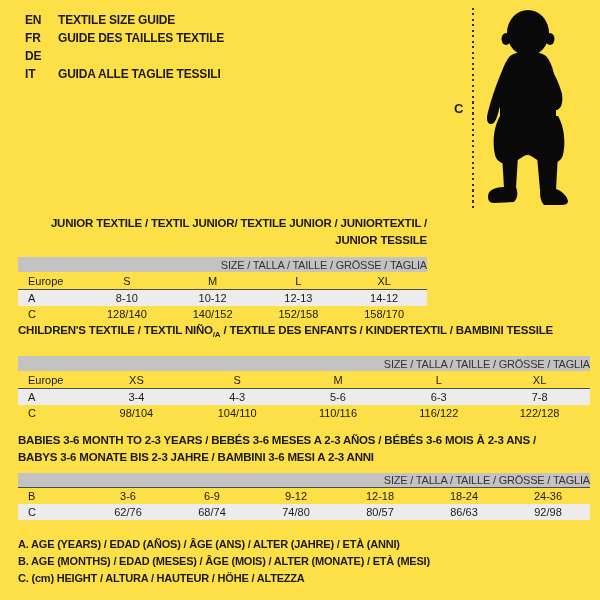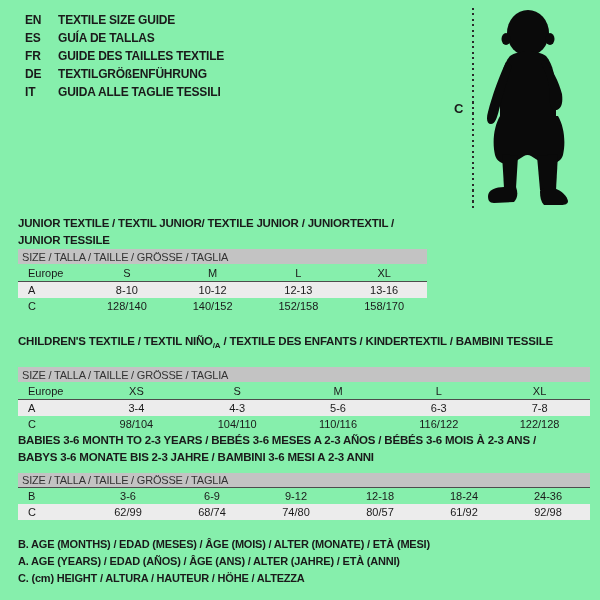--- a/index.html
+++ b/index.html
@@ -1,48 +1,48 @@
 <!DOCTYPE html>
 <html style="--bar: #c3c3c3; --shaded: #ececec; --rule: #4c4c4c; --ink: #1a1a1a; --silhouette: #0a0a0a;"><head>
 <meta charset="utf-8">
 <style>
   :root{
     --bar:#c3c3c3; --shaded:#ececec; --rule:#4c4c4c; --ink:#1a1a1a; --silhouette:#0a0a0a;
   }
   *{margin:0;padding:0;box-sizing:border-box;}
   html,body{background:#fff;}
   body{font-family:"Liberation Sans","DejaVu Sans",sans-serif;color:var(--ink);}
-  #stage{position:relative;width:600px;height:600px;background:#86efac;overflow:hidden;}
+  #stage{position:relative;width:600px;height:600px;background:#fde047;overflow:hidden;}
 
   
   .lang-list{position:absolute;left:25px;top:11px;}
   .lang-row{display:flex;height:18px;align-items:center;font-weight:700;font-size:12px;letter-spacing:-0.2px;}
   .lang-code{width:33px;flex:0 0 33px;}
   .lang-title{white-space:nowrap;text-align:right;}
 
   
   .figure{position:absolute;left:450px;top:0;width:150px;height:215px;}
   .dotline{position:absolute;left:22px;top:8px;width:2px;height:201px;
     background:repeating-linear-gradient(to bottom,#2a2a2a 0 2px,transparent 2px 5.5px);}
   .fig-label{position:absolute;left:4px;top:101px;font-weight:700;font-size:13px;}
   .baby-svg{position:absolute;left:28px;top:6px;}
 
   
   .sec{position:absolute;left:18px;}
   .sec-junior{top:215px;width:409px;}
-  .sec-children{top:333px;width:572px;}
+  .sec-children{top:322px;width:572px;}
   .sec-babies{top:432px;width:572px;}
   .tbl-title{font-weight:700;font-size:11.5px;letter-spacing:-0.2px;line-height:17px;}
   .tbl-title sub{font-size:8px;}
-  .sec-junior .tbl-title{margin-bottom:0;}
+  .sec-junior .tbl-title{margin-bottom:8px;text-align:right;}
   .sec-children .tbl-title{margin-bottom:13px;}
   .sec-babies .tbl-title{margin-bottom:7px;}
   .size-table{width:100%;}
   .size-bar{height:15px;background:var(--bar);display:flex;align-items:center;
-    font-size:11px;color:#333;padding-left:4px;letter-spacing:-0.2px;}
+    font-size:11px;color:#333;padding-left:4px;letter-spacing:-0.2px;justify-content:flex-end;}
   .size-bar.ruled{border-bottom:1px solid var(--rule);}
   .trow{display:flex;align-items:center;font-size:11px;height:16px;}
   .trow.col-row{height:18px;border-bottom:1px solid var(--rule);}
   .trow.shaded{background:var(--shaded);}
   .trow .rlabel{flex:0 0 58px;padding-left:2px;text-align:left;margin-left:8px;}
   .sec-children .trow .rlabel,.sec-babies .trow .rlabel{flex-basis:60px;}
   .trow .cell{flex:1;text-align:center;}
 
   
   .notes{position:absolute;left:18px;top:536px;}
@@ -52,30 +52,25 @@
 <body>
 
 <div id="stage">
 
   <div class="lang-list">
       <div class="lang-row">
         <span class="lang-code">EN</span>
         <span class="lang-title">TEXTILE SIZE GUIDE</span>
       </div>
       <div class="lang-row">
-        <span class="lang-code">ES</span>
-        <span class="lang-title">GUÍA DE TALLAS</span>
-      </div>
-      <div class="lang-row">
         <span class="lang-code">FR</span>
         <span class="lang-title">GUIDE DES TAILLES TEXTILE</span>
       </div>
       <div class="lang-row">
         <span class="lang-code">DE</span>
-        <span class="lang-title">TEXTILGRÖßENFÜHRUNG</span>
       </div>
       <div class="lang-row">
         <span class="lang-code">IT</span>
         <span class="lang-title">GUIDA ALLE TAGLIE TESSILI</span>
       </div>
     </div>
 
   <div class="figure">
     <div class="dotline"></div>
     <div class="fig-label">C</div>
@@ -109,21 +104,21 @@
           <span class="cell">S</span>
           <span class="cell">M</span>
           <span class="cell">L</span>
           <span class="cell">XL</span>
         </div>
         <div class="trow shaded">
           <span class="rlabel">A</span>
           <span class="cell">8-10</span>
           <span class="cell">10-12</span>
           <span class="cell">12-13</span>
-          <span class="cell">13-16</span>
+          <span class="cell">14-12</span>
         </div>
         <div class="trow ">
           <span class="rlabel">C</span>
           <span class="cell">128/140</span>
           <span class="cell">140/152</span>
           <span class="cell">152/158</span>
           <span class="cell">158/170</span>
         </div>
       </div>
     </div>
@@ -174,29 +169,29 @@
           <span class="rlabel">B</span>
           <span class="cell">3-6</span>
           <span class="cell">6-9</span>
           <span class="cell">9-12</span>
           <span class="cell">12-18</span>
           <span class="cell">18-24</span>
           <span class="cell">24-36</span>
         </div>
         <div class="trow shaded">
           <span class="rlabel">C</span>
-          <span class="cell">62/99</span>
+          <span class="cell">62/76</span>
           <span class="cell">68/74</span>
           <span class="cell">74/80</span>
           <span class="cell">80/57</span>
-          <span class="cell">61/92</span>
+          <span class="cell">86/63</span>
           <span class="cell">92/98</span>
         </div>
       </div>
     </div>
 
   <div class="notes">
+      <div class="note-line">A. AGE (YEARS) / EDAD (AÑOS) / ÂGE (ANS) / ALTER (JAHRE) / ETÀ (ANNI)</div>
       <div class="note-line">B. AGE (MONTHS) / EDAD (MESES) / ÂGE (MOIS) / ALTER (MONATE) / ETÀ (MESI)</div>
-      <div class="note-line">A. AGE (YEARS) / EDAD (AÑOS) / ÂGE (ANS) / ALTER (JAHRE) / ETÀ (ANNI)</div>
       <div class="note-line">C. (cm) HEIGHT / ALTURA / HAUTEUR / HÖHE / ALTEZZA</div>
     </div>
 
 </div>
 
 </body></html>

